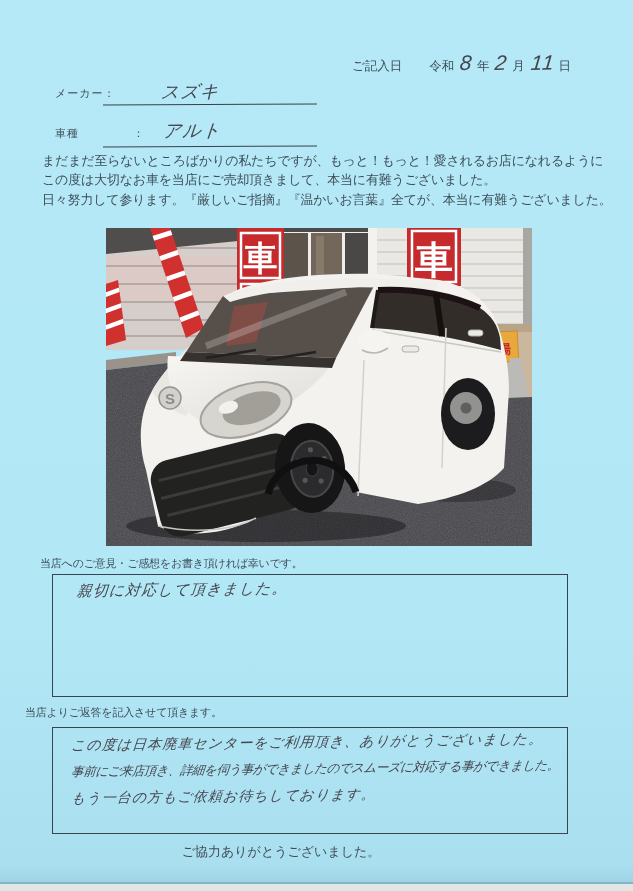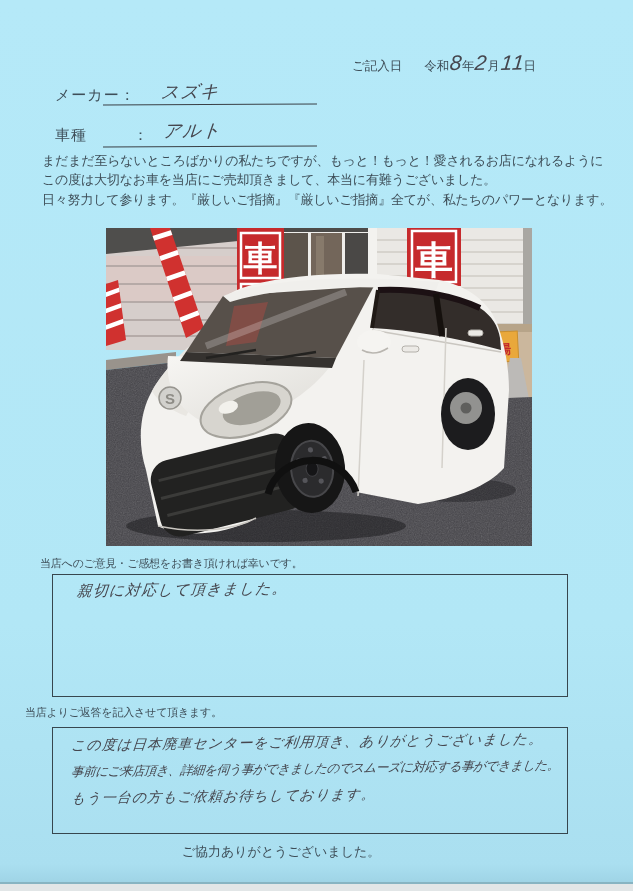--- a/index.html
+++ b/index.html
@@ -9,23 +9,23 @@
     font-family:"Liberation Sans","DejaVu Sans",sans-serif;
     color:#3e4e58;
   }
   .abs{position:absolute;}
   .printed{color:#3e4e58;}
   .hand{
     font-style:italic;color:#45464e;
     transform:skewX(-6deg) rotate(-0.8deg);transform-origin:left bottom;
     letter-spacing:1px;
   }
-  .date-row{top:52px;left:352px;display:flex;align-items:baseline;font-size:12.5px;white-space:nowrap;}
+  .date-row{top:52px;left:352px;display:flex;align-items:baseline;gap:5px;font-size:12.5px;white-space:nowrap;}
   .date-row .num{font-size:21px;line-height:1;}
-  .field-label{font-size:15px;letter-spacing:1px;}
+  .field-label{font-size:11px;letter-spacing:1px;}
   .field-value{font-size:18px;}
   .underline{height:0;border-bottom:1.6px solid #3a4046;transform:rotate(-0.25deg);}
   .intro{top:151px;left:42px;font-size:13px;line-height:19.4px;letter-spacing:-0.2px;white-space:nowrap;}
   .prompt{font-size:11px;letter-spacing:-0.2px;white-space:nowrap;}
   .box{border:1.6px solid #37464e;background:transparent;}
   .comment-line{font-size:15px;white-space:nowrap;}
   .reply-line{font-size:14px;line-height:26.5px;white-space:nowrap;}
   .reply-line.tight{font-size:12.6px;letter-spacing:-0.6px;}
   .footer-thanks{top:843px;left:0;width:562px;text-align:center;font-size:13px;white-space:nowrap;}
   .edge-line{top:882px;left:0;width:633px;height:2px;background:#7fa9b6;opacity:.75;}
@@ -53,21 +53,21 @@
   <div class="abs underline" style="top:104px;left:103px;width:214px"></div>
 
   <div class="abs field-label" style="top:126px;left:55px">車種</div>
   <div class="abs field-label" style="top:126px;left:133px">：</div>
   <div class="abs hand field-value" style="top:119px;left:162px">アルト</div>
   <div class="abs underline" style="top:146px;left:103px;width:214px"></div>
 
   <div class="abs intro">
     <div>まだまだ至らないところばかりの私たちですが、もっと！もっと！愛されるお店になれるように</div>
     <div>この度は大切なお車を当店にご売却頂きまして、本当に有難うございました。</div>
-    <div>日々努力して参ります。『厳しいご指摘』『厳しいご指摘』全てが、私たちのパワーとなります。</div>
+    <div>日々努力して参ります。『厳しいご指摘』『温かいお言葉』全てが、本当に有難うございました。</div>
   </div>
 
   <svg class="abs" style="top:228px;left:106px" width="426" height="318" viewBox="0 0 426 318">
     <defs>
       <filter id="grain" x="0%" y="0%" width="100%" height="100%">
         <feTurbulence type="fractalNoise" baseFrequency="0.85" numOctaves="2" stitchTiles="stitch"></feTurbulence>
         <feColorMatrix type="saturate" values="0"></feColorMatrix>
         <feComponentTransfer>
             <feFuncA type="linear" slope="0.5" intercept="0"></feFuncA>
           </feComponentTransfer>

